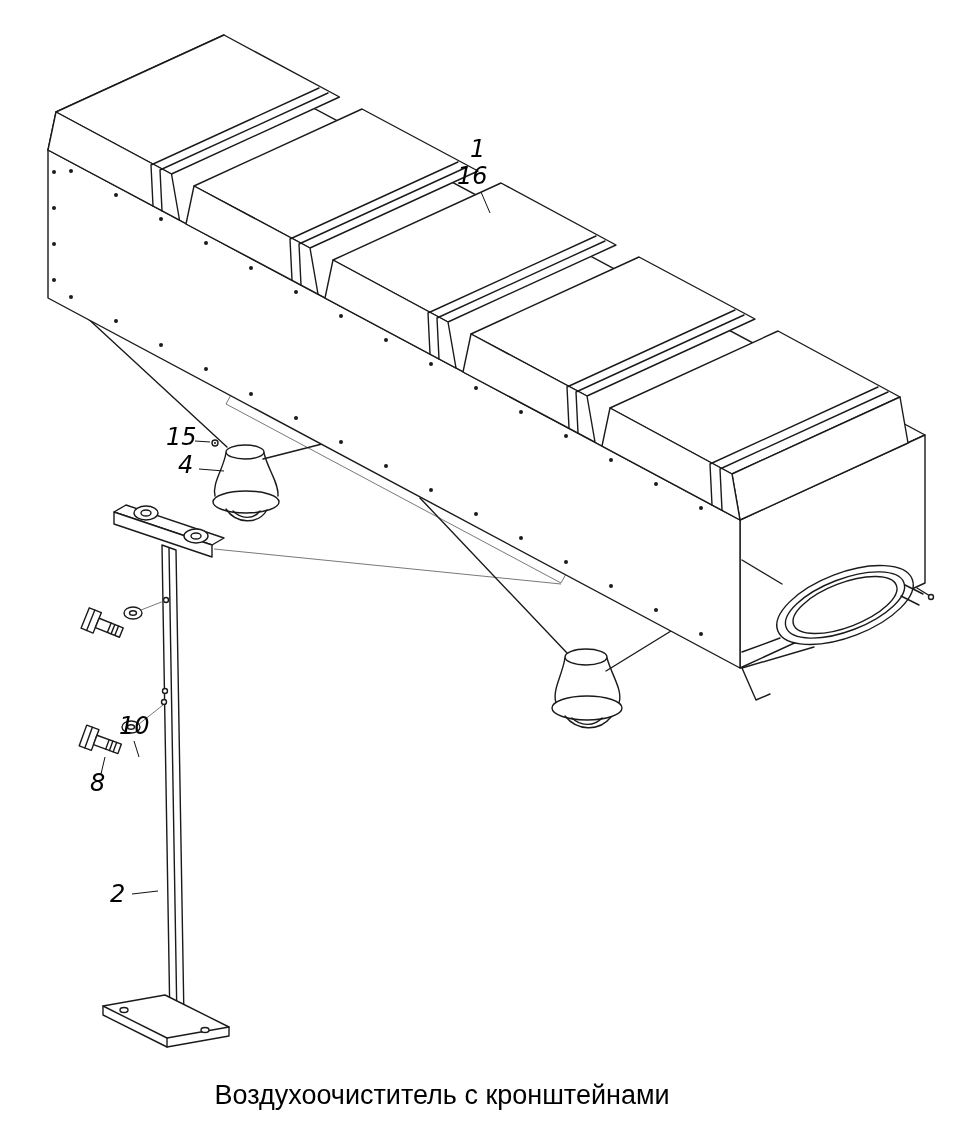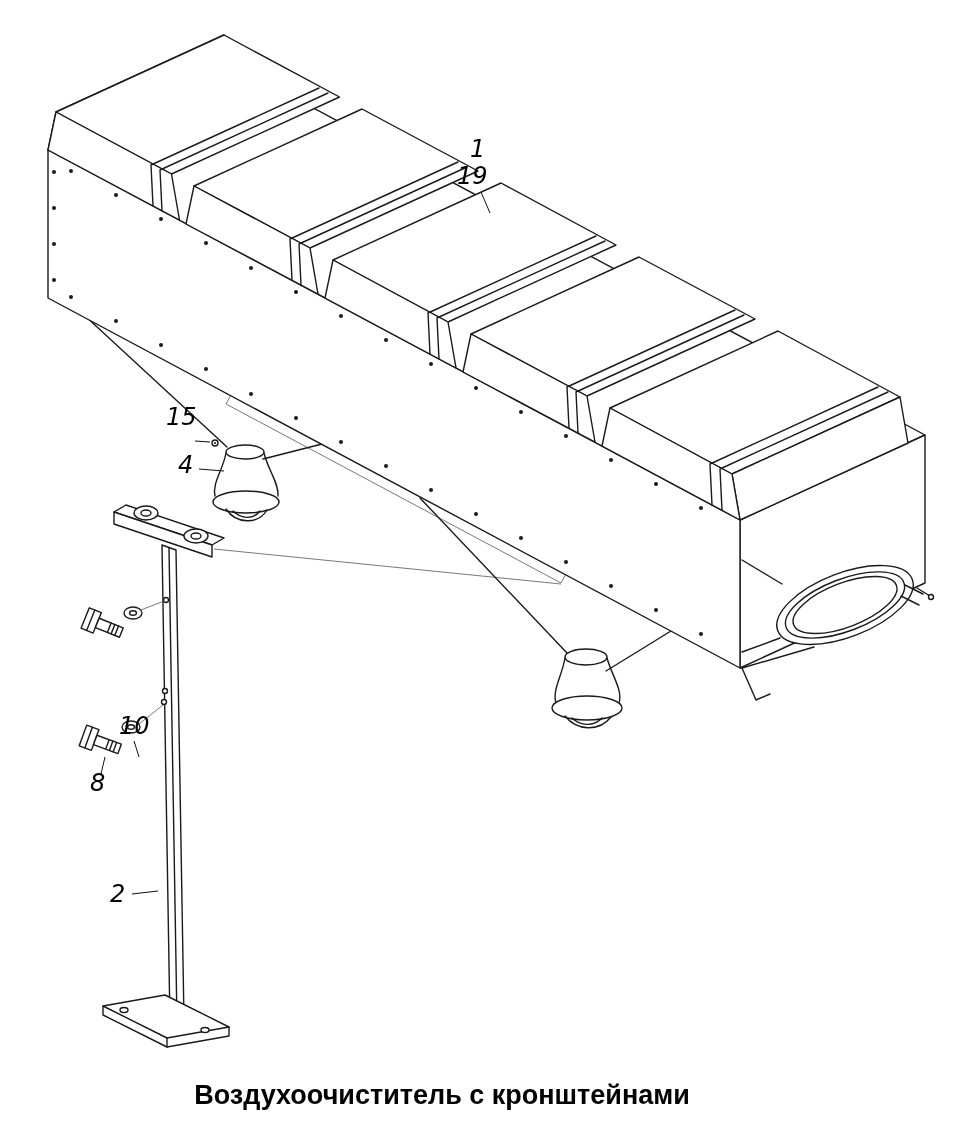--- a/index.html
+++ b/index.html
@@ -26,21 +26,21 @@
     white-space:nowrap;
   }
   .figure-title{
     position:absolute;
     left:0;top:1080px;
     width:964px;
     box-sizing:border-box;
     padding-right:80px;
     text-align:center;
     font-family:"Liberation Sans",sans-serif;
-    font-weight:bold;
+    font-weight:normal;
     font-size:27px;
     color:#000;
   }
 </style>
 </head>
 <body>
 
 <div class="page">
 
   <svg class="drawing" width="964" height="1134" viewBox="0 0 964 1134">
@@ -230,22 +230,22 @@
       <path class="leader" d="M481,192 L490,213"></path>
       <path class="leader" d="M195,441 L210,442"></path>
       <path class="leader" d="M199,469 L224,471"></path>
       <path class="leader" d="M101,774 L105,757"></path>
       <path class="leader" d="M139,757 L134,741"></path>
       <path class="leader" d="M132,894 L158,891"></path>
     </g>
   </svg>
 
   <span class="callout" style="left:470px;top:137px">1</span>
-  <span class="callout" style="left:457px;top:164px">19</span>
-  <span class="callout" style="left:166px;top:405px">15</span>
+  <span class="callout" style="left:457px;top:164px">16</span>
+  <span class="callout" style="left:166px;top:425px">15</span>
   <span class="callout" style="left:178px;top:453px">4</span>
   <span class="callout" style="left:90px;top:771px">8</span>
   <span class="callout" style="left:119px;top:714px">10</span>
   <span class="callout" style="left:110px;top:882px">2</span>
 
   <div class="figure-title">Воздухоочиститель с кронштейнами</div>
 
 </div>
 
 </body></html>

